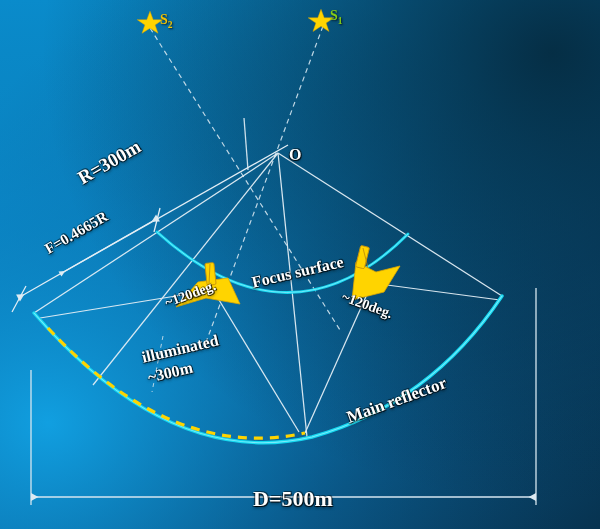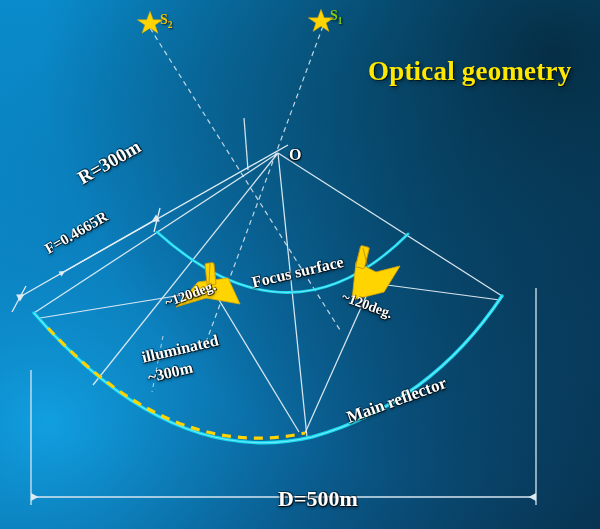--- a/index.html
+++ b/index.html
@@ -40,21 +40,21 @@
   #o-label{ left:289px; top:146px; font-size:16px; }
 
   #r-label{ left:74px;  top:170px; font-size:19px; transform:rotate(-30deg); transform-origin:left top; }
   #f-label{ left:42px;  top:243px; font-size:15px; transform:rotate(-30deg); transform-origin:left top; }
   #focus-label{ left:250px; top:274px; font-size:16px; transform:rotate(-13deg); transform-origin:left top; }
   #deg-left{ left:163px; top:296px; font-size:14px; transform:rotate(-20deg); transform-origin:left top; }
   #deg-right{ left:345px; top:289px; font-size:14px; transform:rotate(20deg); transform-origin:left top; }
   #illum1{ left:140px; top:349px; font-size:16px; transform:rotate(-13deg); transform-origin:left top; }
   #illum2{ left:146px; top:369px; font-size:16px; transform:rotate(-13deg); transform-origin:left top; }
   #main-label{ left:344px; top:409px; font-size:17px; transform:rotate(-20deg); transform-origin:left top; }
-  #d-label{ left:253px; top:486px; font-size:22px;margin-left:25px; }
+  #d-label{ left:253px; top:486px; font-size:22px; }
 
   .sub{ font-size:.68em; vertical-align:sub; }
 </style>
 </head>
 <body>
 
 <div id="stage">
 
   <svg id="bg" viewBox="0 0 600 529" preserveAspectRatio="none">
     <defs>
@@ -160,21 +160,20 @@
     <g stroke="#D6E6F0" stroke-width="1.3" fill="none">
       <line x1="31" y1="370" x2="31" y2="505"></line>
       <line x1="536" y1="288" x2="536" y2="505"></line>
       <line x1="31" y1="497" x2="536" y2="497" marker-start="url(#arrR)" marker-end="url(#arrL)"></line>
     </g>
 
     <line x1="163" y1="336" x2="152" y2="392" stroke="#C9DEEA" stroke-width="1" stroke-dasharray="4,4" opacity="0.9"></line>
 
   </svg>
 
-  <div class="lbl" id="title">Optical geometry</div>
 
   <div class="lbl" id="star2-label"><span>S</span><span class="sub">2</span></div>
   <div class="lbl" id="star1-label"><span>S</span><span class="sub">1</span></div>
 
   <div class="lbl" id="o-label">O</div>
   <div class="lbl" id="r-label">R=300m</div>
   <div class="lbl" id="f-label">F=0.4665R</div>
   <div class="lbl" id="focus-label">Focus surface</div>
   <div class="lbl" id="deg-left">~120deg.</div>
   <div class="lbl" id="deg-right">~120deg.</div>

